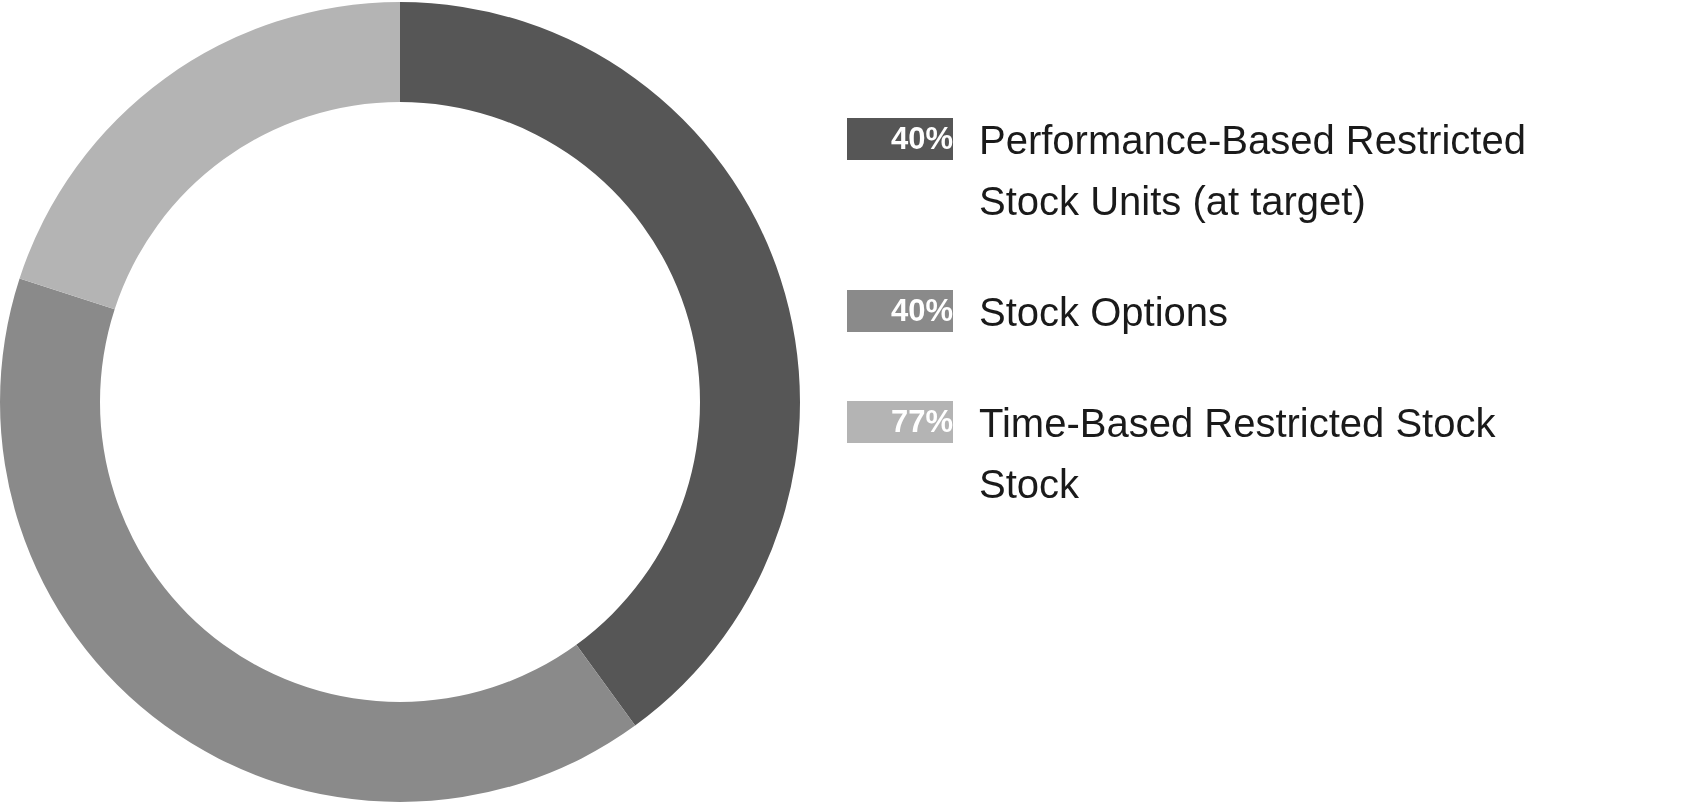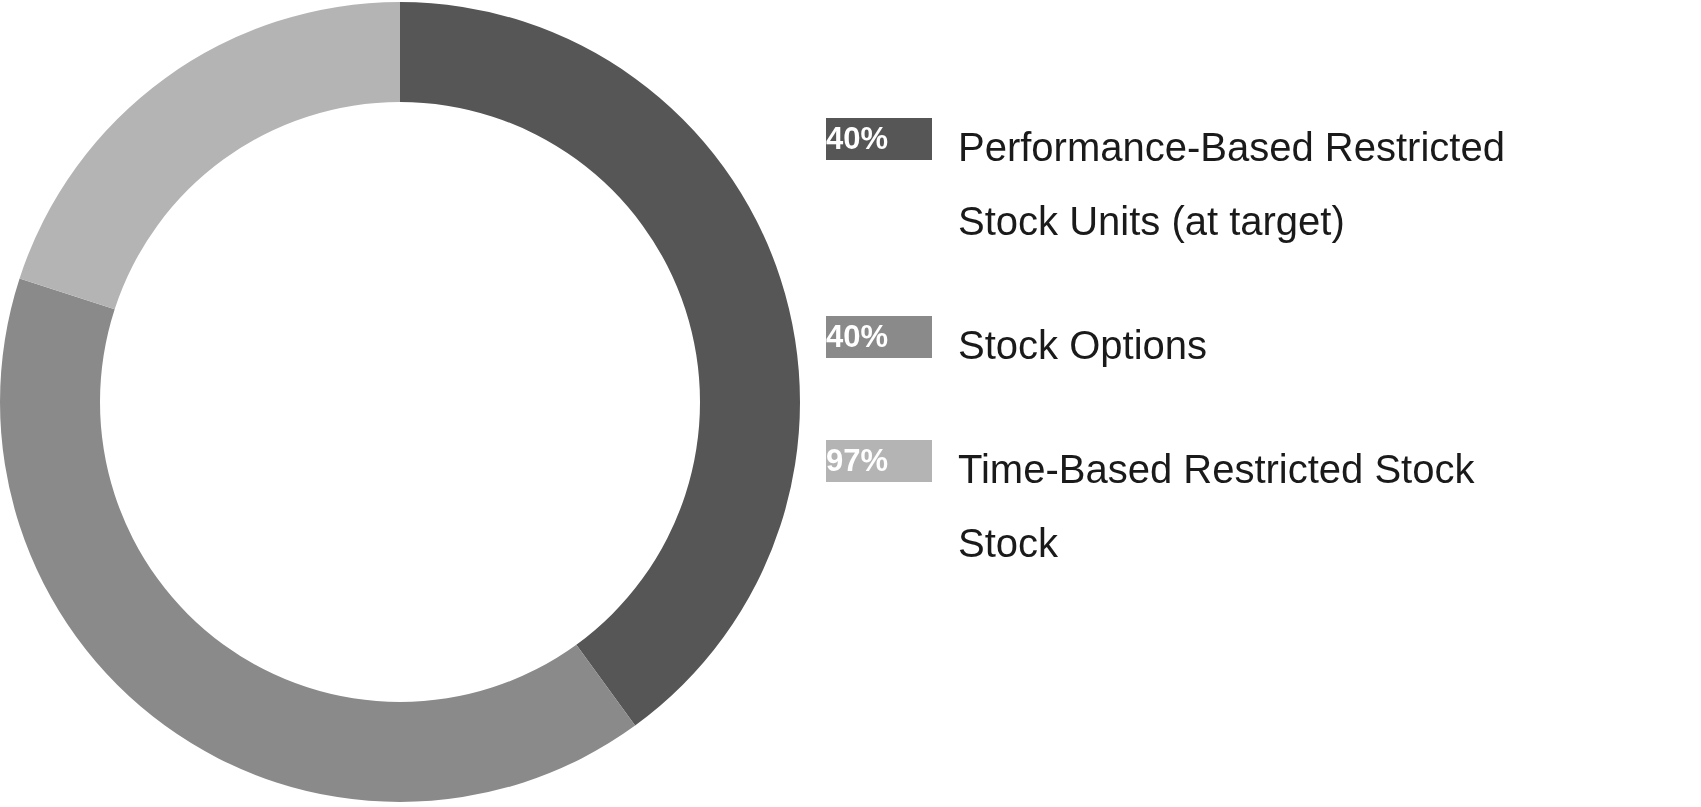--- a/index.html
+++ b/index.html
@@ -44,31 +44,32 @@
     display: flex;
     align-items: flex-start;
     margin-bottom: 58px;
   }
   .legend-item:last-child { margin-bottom: 0; }
   .legend-badge {
     flex: 0 0 auto;
     width: 106px;
     height: 42px;
     line-height: 42px;
-    text-align: left;
+    text-align: right;
     color: #ffffff;
     font-size: 31px;
     font-weight: bold;
     letter-spacing: 0px;
     box-sizing: border-box;
+    margin-left: 21px;
   }
   .legend-label {
     margin-left: 26px;
     font-size: 40px;
-    line-height: 74px;
+    line-height: 61px;
     color: #1a1a1a;
     font-weight: normal;
     max-width: 560px;
     margin-top: -8px;
   }
   #item-2 .legend-label { max-width: 640px; }
   #item-3 .legend-label { max-width: 620px; }
 </style>
 </head>
 <body>
@@ -91,18 +92,18 @@
       <span class="legend-badge" style="background: rgb(86, 86, 86); color: rgb(255, 255, 255);">40%</span>
       <span class="legend-label" style="color: rgb(26, 26, 26);">Performance-Based Restricted Stock Units (at target)</span>
     </div>
 
     <div class="legend-item" id="item-2">
       <span class="legend-badge" style="background: rgb(138, 138, 138); color: rgb(255, 255, 255);">40%</span>
       <span class="legend-label" style="color: rgb(26, 26, 26);">Stock Options</span>
     </div>
 
     <div class="legend-item" id="item-3">
-      <span class="legend-badge" style="background: rgb(180, 180, 180); color: rgb(255, 255, 255);">97%</span>
+      <span class="legend-badge" style="background: rgb(180, 180, 180); color: rgb(255, 255, 255);">77%</span>
       <span class="legend-label" style="color: rgb(26, 26, 26);">Time-Based Restricted Stock Stock</span>
     </div>
 
   </div>
 </div>
 
 </body></html>

